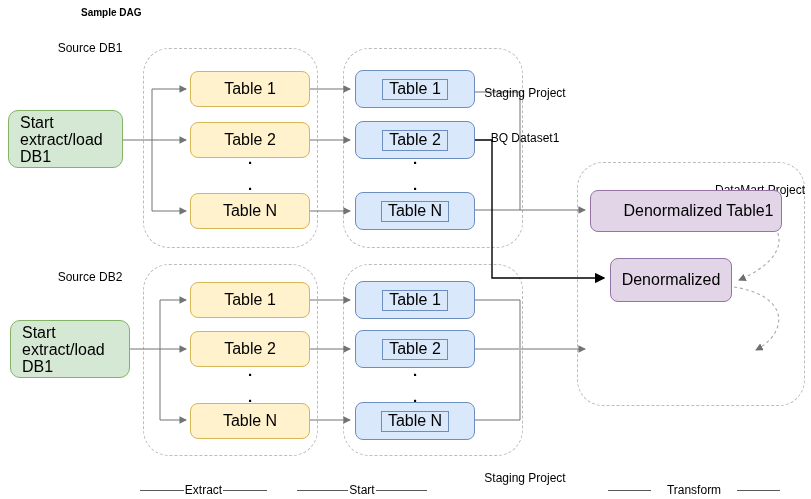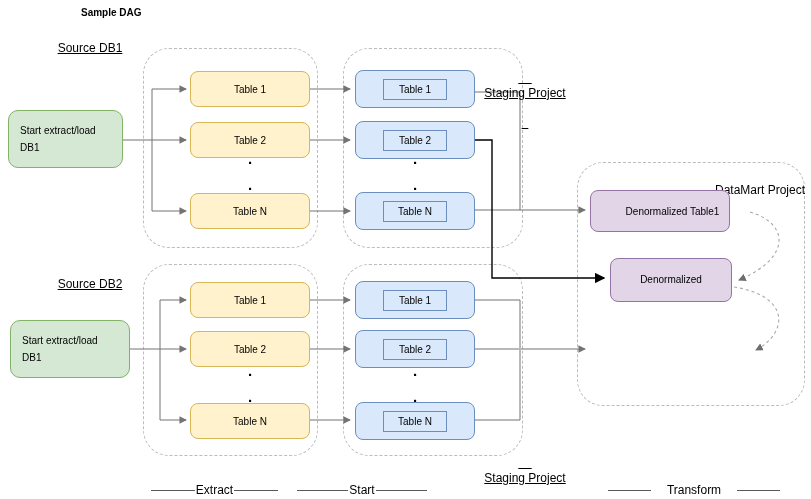--- a/index.html
+++ b/index.html
@@ -2,27 +2,27 @@
 <html><head>
 <meta charset="utf-8">
 <style>
   html,body{margin:0;padding:0;background:#ffffff;}
   #canvas{
     position:relative;width:811px;height:499px;background:#ffffff;overflow:hidden;
     font-family:"Liberation Sans","DejaVu Sans",sans-serif;color:#000;
   }
   .page-title{position:absolute;left:44px;top:7px;font-size:10px;font-weight:bold;margin-left:37px;}
   .label{position:absolute;font-size:12px;line-height:15px;white-space:pre;}
-  .label.center{text-align:center;text-decoration:underline;}
+  .label.center{text-align:center;}
   .label.right{text-align:right;}
   .container-dashed{position:absolute;border:1px dashed #bcbcbc;border-radius:26px;box-sizing:border-box;background:transparent;}
   .node{
     position:absolute;box-sizing:border-box;border-radius:8px;
     display:flex;align-items:center;justify-content:center;
-    font-size:10px;text-align:center;
+    font-size:16px;text-align:center;
   }
   .node.start{
     background:#d5e8d4;border:1px solid #82b366;border-radius:10px;
     justify-content:flex-start;text-align:left;padding-left:11px;line-height:17px;
   }
   .node.yellow{background:#fff2cc;border:1px solid #d6b656;}
   .node.blue{background:#dae8fc;border:1px solid #6c8ebf;}
   .node.purple{background:#e1d5e7;border:1px solid #9673a6;}
   .node.purple.two-line{line-height:22px;text-align:right;}
   .inner-rect{
@@ -95,24 +95,25 @@
     <path d="M475,140 H492 V278 H604" stroke="#000000" stroke-width="1.4" fill="none" marker-end="url(#arrBlack)"></path>
 
     <g stroke="#a8a8a8" stroke-width="1.1" fill="none" stroke-dasharray="3,3">
       <path d="M750,212 C788,223 793,257 739,280" marker-end="url(#arrDash)"></path>
       <path d="M734,287 C791,296 788,333 756,350" marker-end="url(#arrDash)"></path>
     </g>
   </svg>
 
   <div class="page-title">Sample DAG</div>
   <div class="label center" style="left:40px;top:41px;width:100px;">Source DB1</div>
-  <div class="label center" style="left:40px;top:270px;width:100px;margin-top:7px;">Source DB2</div>
+  <div class="label center" style="left:40px;top:270px;width:100px;">Source DB2</div>
 
   <div class="label center" style="left:458px;top:56px;width:134px;">
     <span style="display:block">Staging Project</span>
+    <span style="display:block">BQ Dataset1</span>
   </div>
   <div class="label center" style="left:458px;top:441px;width:134px;">
     <span style="display:block">Staging Project</span>
     
   </div>
   <div class="label right" style="left:655px;top:153px;width:150px;">
     <span style="display:block">DataMart Project</span>
   </div>
 
   <div class="node start" style="left:8px;top:110px;width:115px;height:58px;">
@@ -177,30 +178,30 @@
       <span class="inner-rect">Table 2</span>
     </div>
   <div class="node blue" style="left:355px;top:402px;width:120px;height:38px;">
       <span class="inner-rect">Table N</span>
     </div>
   <div class="dots" style="left:410px;top:368px;">
       <span>.</span>
       <span>.</span>
     </div>
 
-  <div class="node purple" style="left:590px;top:190px;width:140px;height:42px;padding-left:25px;">
+  <div class="node purple" style="left:590px;top:190px;width:192px;height:42px;padding-left:25px;">
       <span>Denormalized Table1</span>
     </div>
   <div class="node purple two-line" style="left:610px;top:258px;width:122px;height:44px;">
     <div>
       <span style="display:block">Denormalized</span>
     </div>
   </div>
 
-  <div class="ruler" style="left:151px;top:483px;width:127px;">
+  <div class="ruler" style="left:140px;top:483px;width:127px;">
     <div class="line"></div>
     <span class="txt">Extract</span>
     <div class="line"></div>
   </div>
   <div class="ruler" style="left:297px;top:483px;width:130px;">
     <div class="line"></div>
     <span class="txt">Start</span>
     <div class="line"></div>
   </div>
   <div class="ruler" style="left:608px;top:483px;width:172px;gap:15px;">

